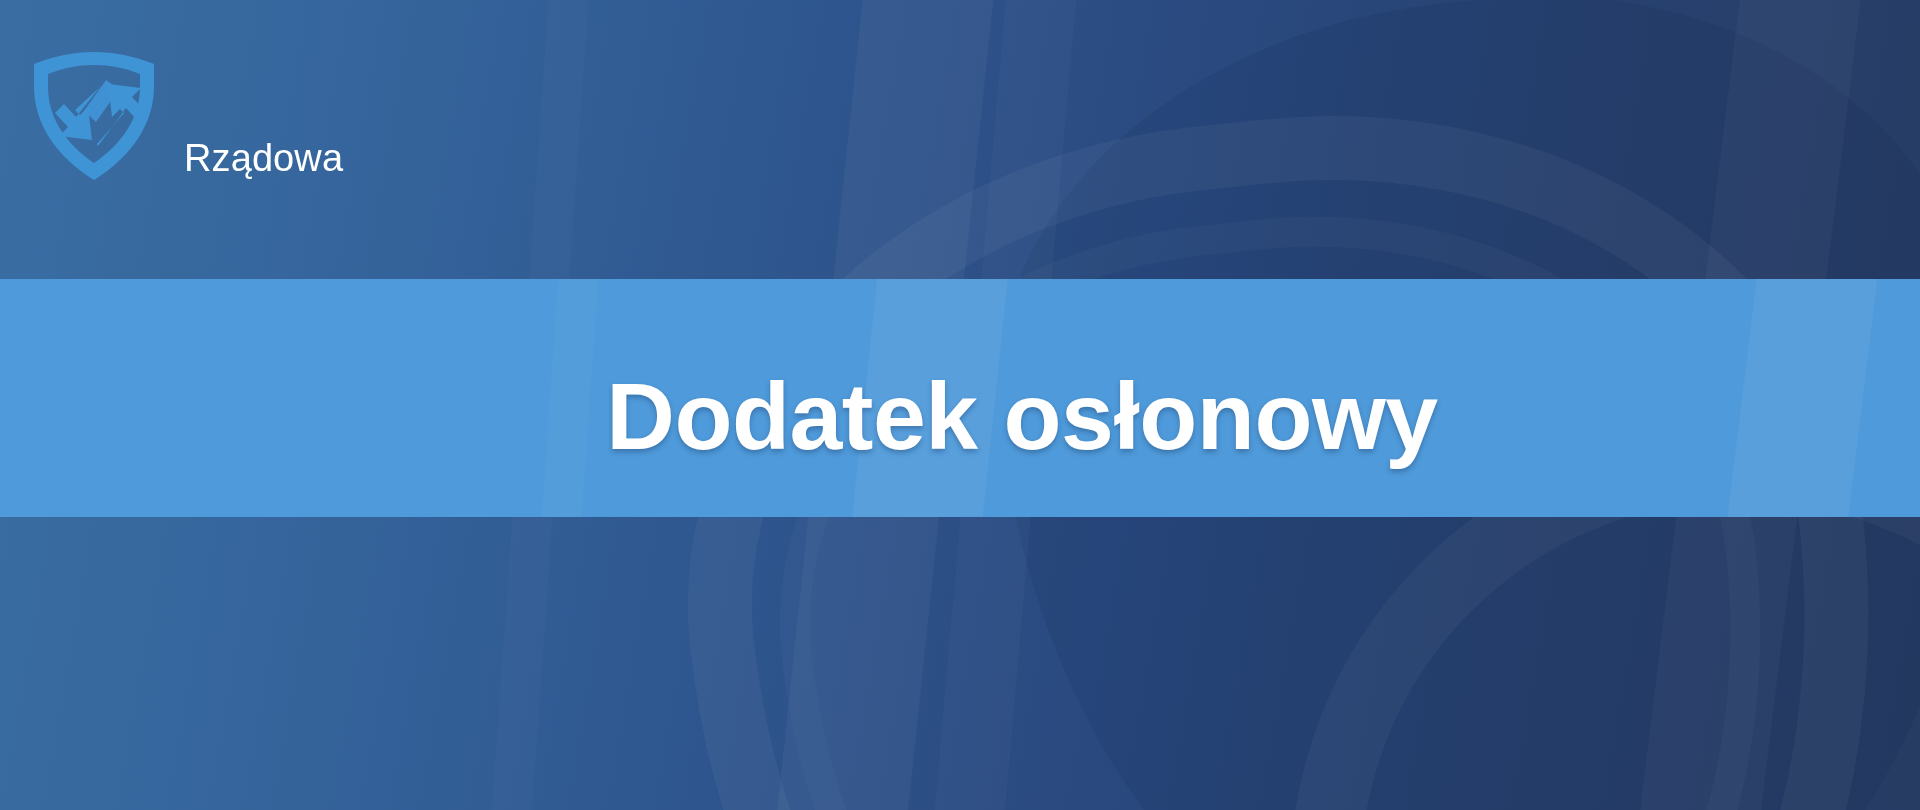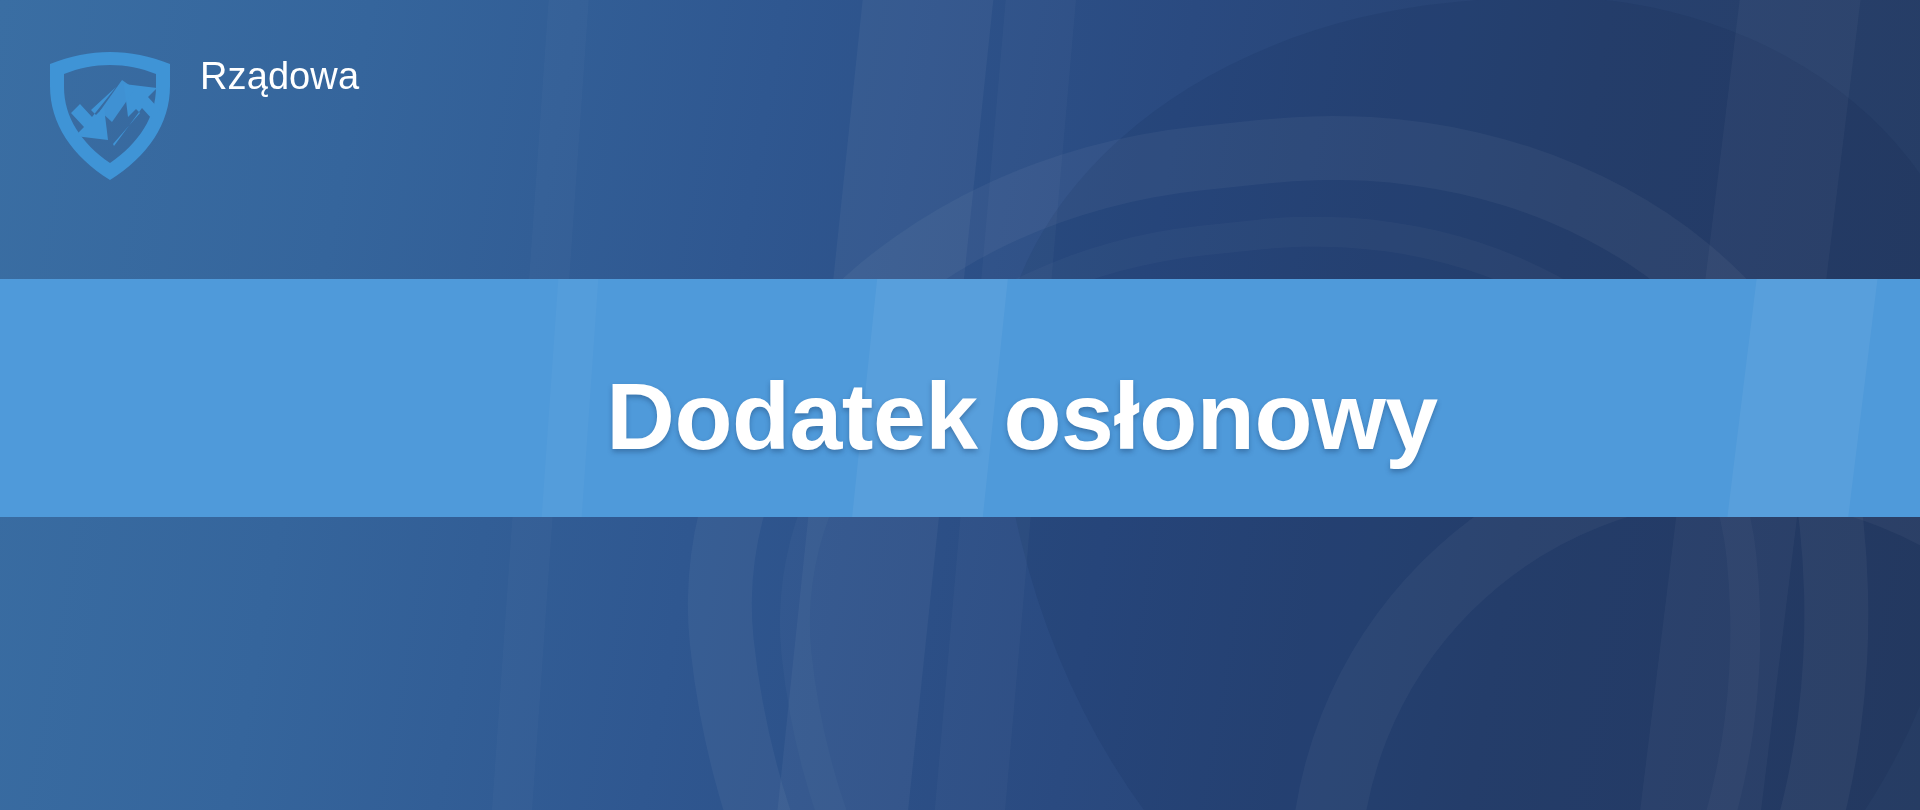--- a/index.html
+++ b/index.html
@@ -71,24 +71,24 @@
     width: 900px;
     height: 900px;
     border-radius: 50%;
     border: 70px solid rgba(255,255,255,0.038);
     box-sizing: border-box;
   }
 
   
   .logo-block {
     position: absolute;
-    left: 48px;
+    left: 32px;
     top: 50px;
     display: flex;
-    align-items: flex-start;
+    align-items: flex-end;
     gap: 28px;
     z-index: 5;
   }
   .logo-mark { width: 124px; height: 130px; display:block; flex:0 0 auto; }
   .logo-text { padding-top: 4px; color: #ffffff; }
   .logo-line1 {
     font-size: 38px;
     font-weight: 400;
     line-height: 44px;
     letter-spacing: 0.1px;

